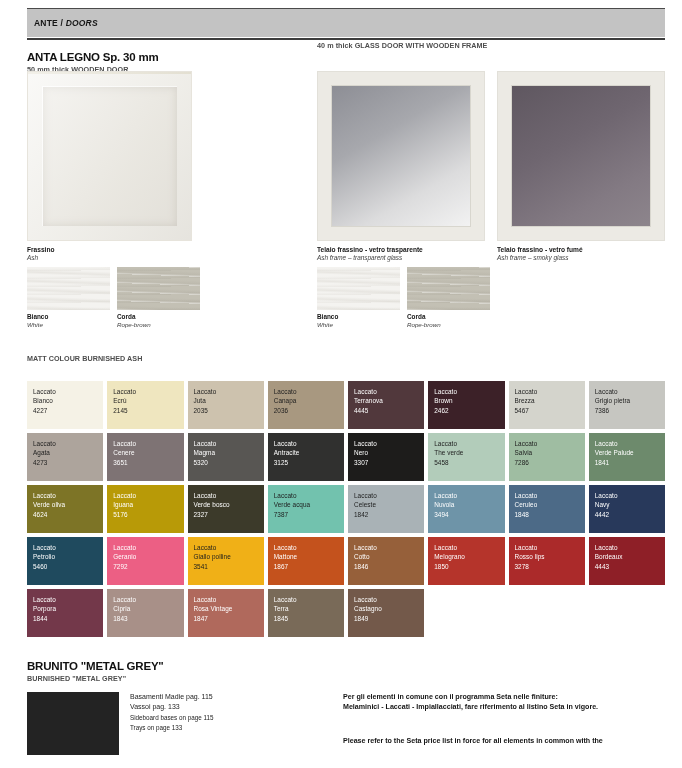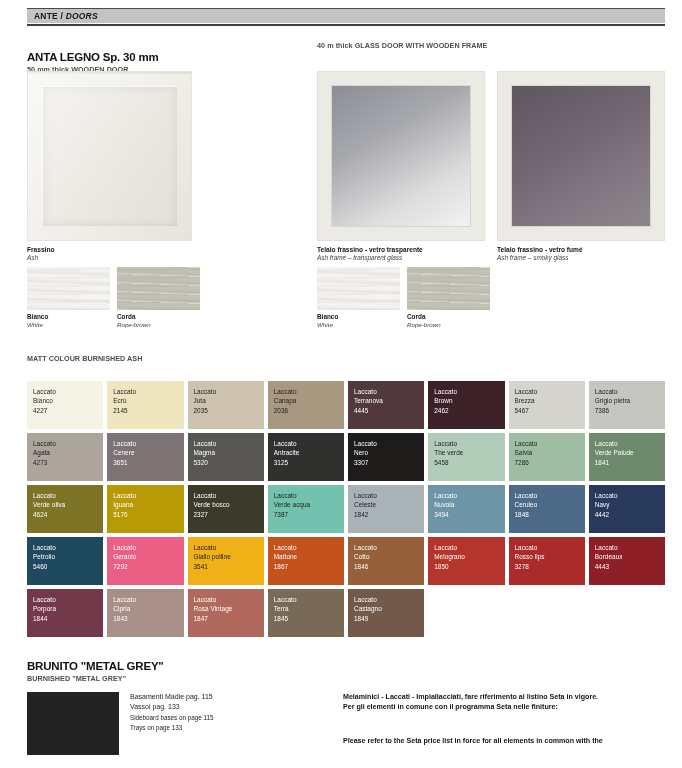--- a/index.html
+++ b/index.html
@@ -18,21 +18,21 @@
 
   
   .header-band-wrap {
     position: absolute;
     left: 27px;
     top: 8px;
     width: 638px;
   }
   .header-band {
     background: #c3c3c3;
-    height: 15px;
+    height: 29px;
     border-top: 1px solid #4a4a4a;
     display: flex;
     align-items: center;
     padding-left: 7px;
     box-sizing: border-box;
   }
   .header-band-text {
     font-size: 8.5px;
     font-weight: bold;
     letter-spacing: 0.2px;
@@ -514,16 +514,16 @@
 </div>
 <div class="brunito-swatch"></div>
 <div class="brunito-notes">
   <div class="note-it">Basamenti Madie pag. 115</div>
   <div class="note-it">Vassoi pag. 133</div>
   <div class="note-en">Sideboard bases on page 115</div>
   <div class="note-en">Trays on page 133</div>
 </div>
 
 <div class="legal">
+  <p>Per gli elementi in comune con il programma Seta nelle finiture:</p>
   <p>Melaminici - Laccati - Impiallacciati, fare riferimento al listino Seta in vigore.</p>
-  <p>Per gli elementi in comune con il programma Seta nelle finiture:</p>
   <p class="gap">Please refer to the Seta price list in force for all elements in common with the</p>
 </div>
 
 </body></html>

